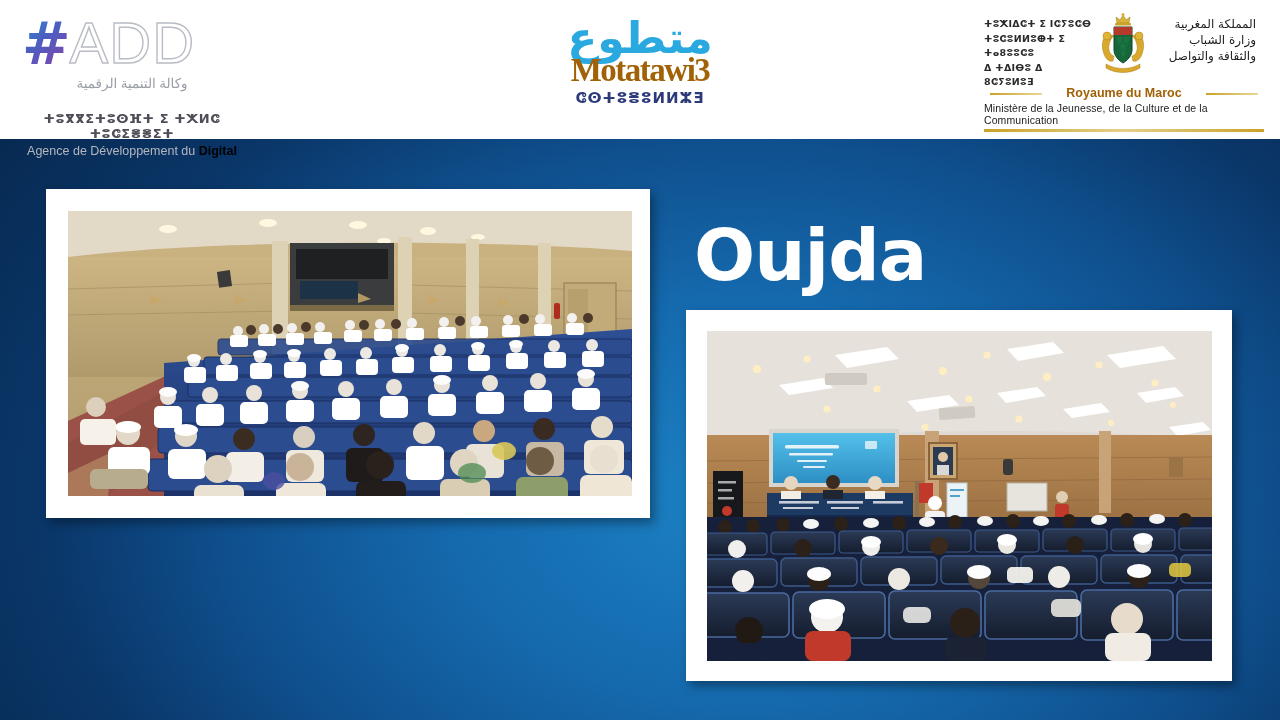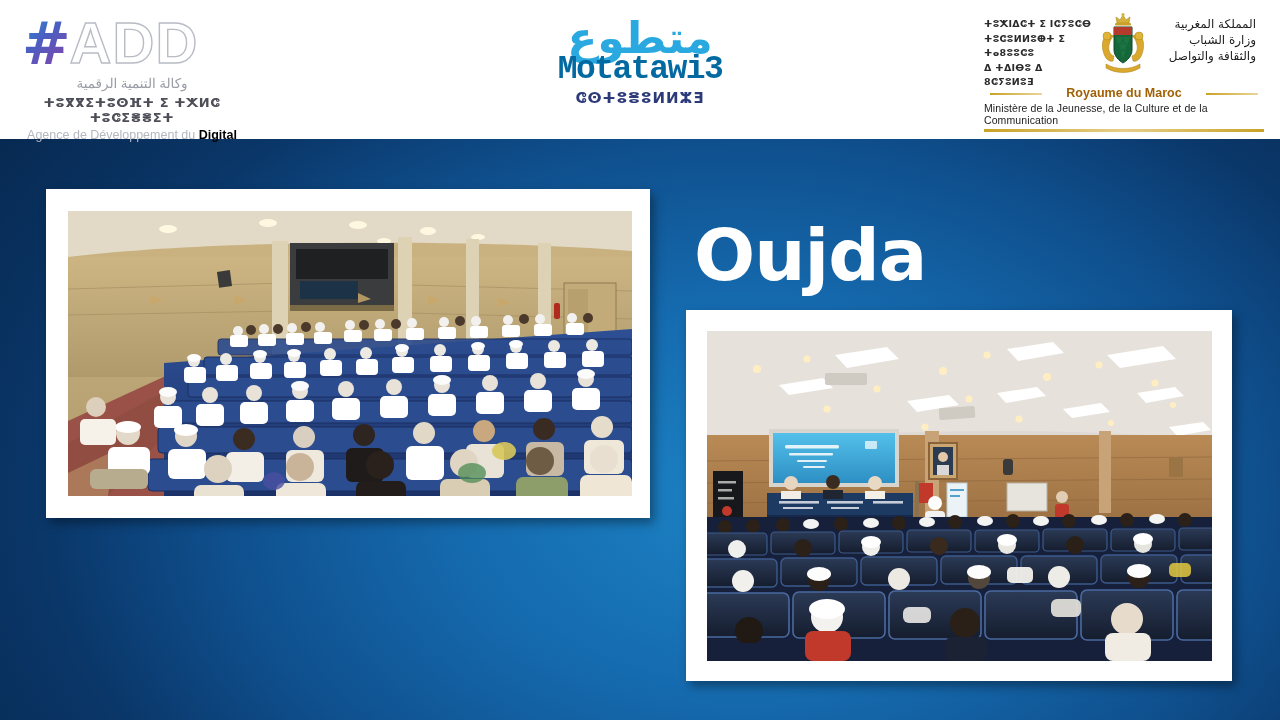--- a/index.html
+++ b/index.html
@@ -17,36 +17,36 @@
     background:#ffffff; z-index:5;
   }
 
   
   .add-logo { position:absolute; left:22px; top:14px; width:220px; height:110px; }
   .add-top { display:flex; align-items:flex-end; height:56px; }
   .add-hash { font-size:58px; font-weight:bold; line-height:52px; letter-spacing:-2px;
     background:linear-gradient(140deg,#2b8fd4 0%,#4a5fc1 40%,#6c4fb5 70%,#8e46a8 100%);
     -webkit-background-clip:text; background-clip:text; color:transparent;
     font-family:"DejaVu Sans", sans-serif; }
-  .add-letters { font-size:58px; font-weight:700; line-height:54px; letter-spacing:1px;
+  .add-letters { font-size:58px; font-weight:400; line-height:54px; letter-spacing:1px;
     color:transparent; -webkit-text-stroke:1.4px #b9bcc4;
     font-family:"Liberation Sans", sans-serif; margin-left:1px; }
   .add-ar { font-size:13.5px; color:#9a9da6; letter-spacing:3px; text-align:center;
     margin-top:5px; direction:rtl; font-family:Liberation Serif, serif; }
   .add-tif { font-size:13px; color:#4e4e58; letter-spacing:0.6px; text-align:center;
-    margin-top:3px; font-weight:bold; font-family:"DejaVu Sans", sans-serif; }
+    margin-top:19px; font-weight:bold; font-family:"DejaVu Sans", sans-serif; }
   .add-fr { font-size:12.5px; color:#b4b7bf; text-align:center; margin-top:3px; }
   .add-fr b { color:#000000; font-weight:bold; }
 
   
   .mot-logo { position:absolute; left:0; right:0; top:16px; text-align:center; }
   .mot-ar { font-size:44px; font-weight:bold; color:#2aa9e0; line-height:44px;
     direction:rtl; font-family:"DejaVu Sans", sans-serif; letter-spacing:-1px; }
-  .mot-lat { font-size:33px; font-weight:bold; color:#0369a1; line-height:32px;
-    letter-spacing:-1.5px; margin-top:-6px; font-family:Liberation Mono, monospace; }
+  .mot-lat { font-size:33px; font-weight:bold; color:#a16207; line-height:32px;
+    letter-spacing:-1.5px; margin-top:-6px; font-family:Liberation Serif, serif; }
   .mot-tif { font-size:15px; font-weight:bold; color:#2c3a7a; letter-spacing:1px;
     margin-top:3px; font-family:"DejaVu Sans", sans-serif; }
 
   
   .min-logo { position:absolute; right:16px; top:12px; width:280px; height:112px; }
   .min-row { display:flex; align-items:flex-start; height:72px; }
   .min-tif { font-size:9.5px; color:#2b2b2b; line-height:14.5px; letter-spacing:0.3px;
     font-family:"DejaVu Sans", sans-serif; font-weight:bold; padding-top:5px; width:112px; }
   .min-ar { font-size:12px; color:#1d1d1d; line-height:16px; direction:rtl; text-align:right;
     font-family:"DejaVu Sans", sans-serif; width:106px; padding-top:4px; }

